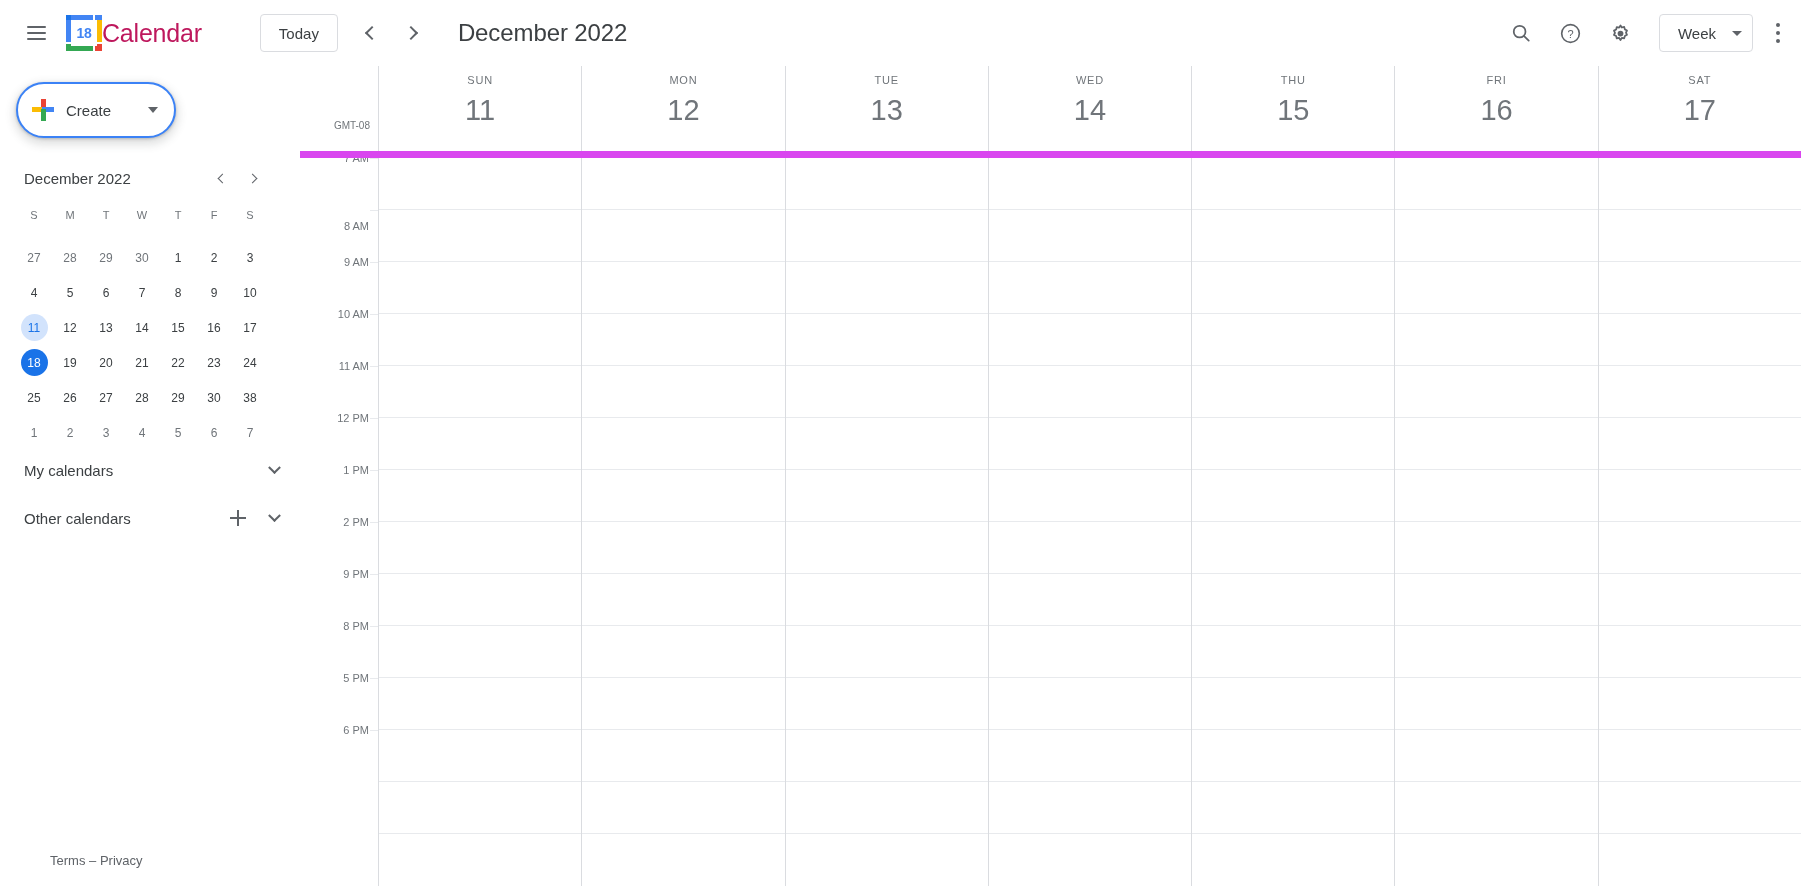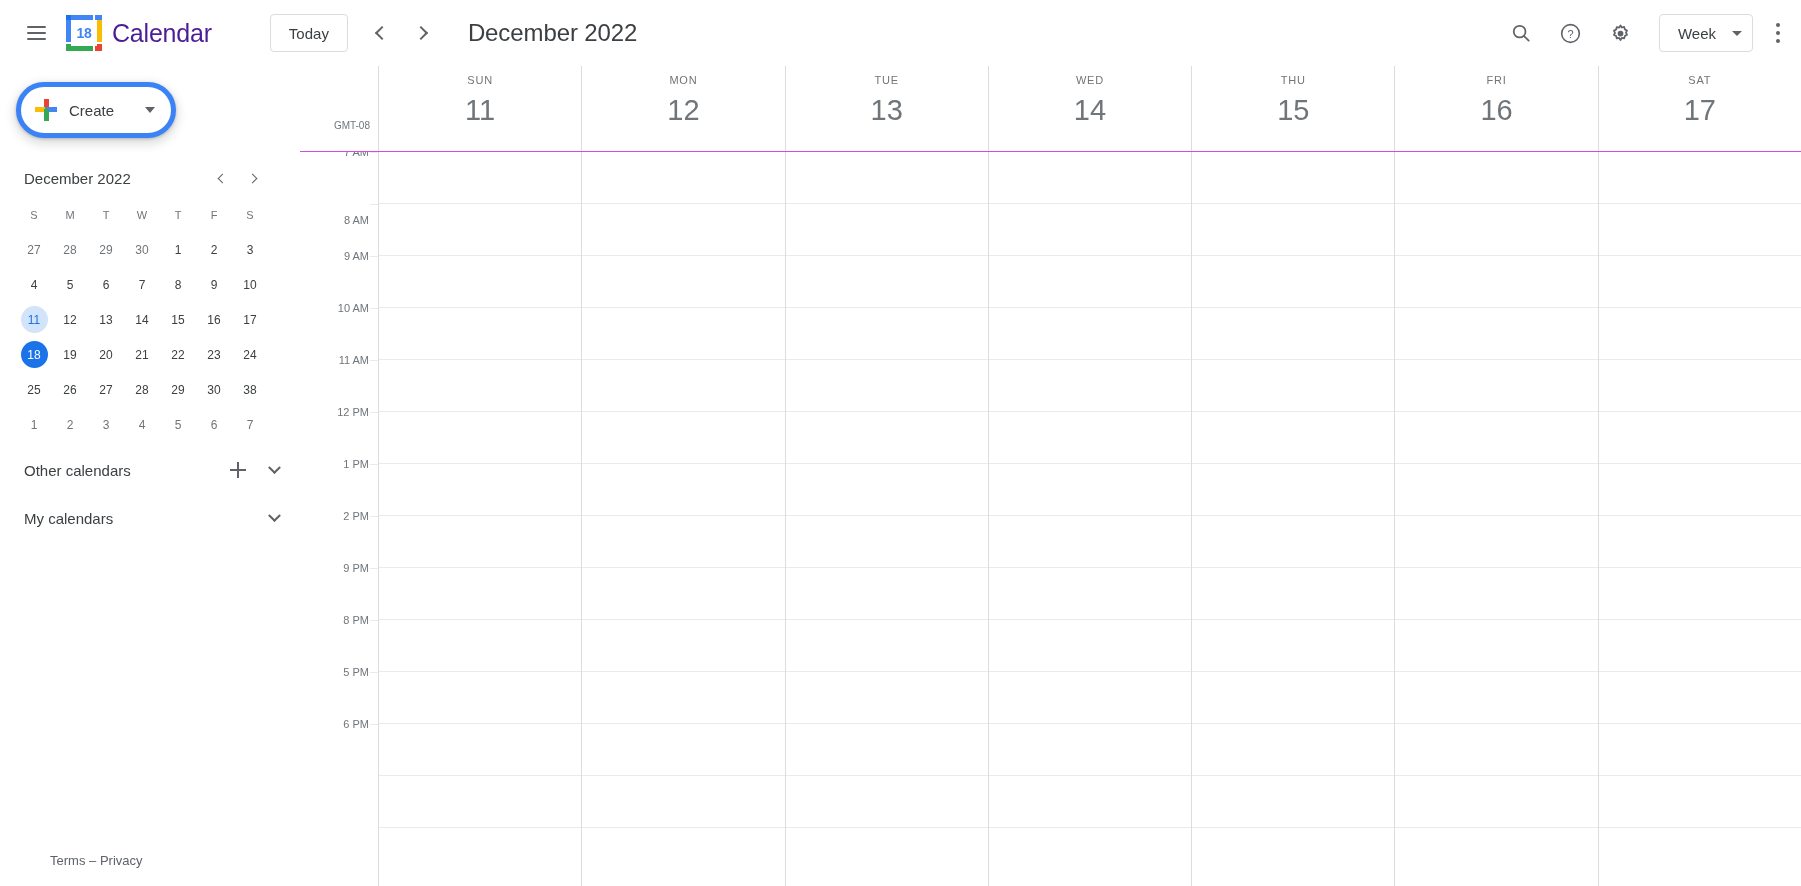--- a/index.html
+++ b/index.html
@@ -57,23 +57,22 @@
   .gcal-logo .corner-br  { right: 0; bottom: 0; width: 7px; height: 7px; background: #ea4335; }
   .gcal-logo .white-ctr  { left: 5px; top: 5px; width: 26px; height: 26px; background: #ffffff; }
   .gcal-logo .daynum {
     position: absolute; left: 5px; top: 5px; width: 26px; height: 26px;
     display: flex; align-items: center; justify-content: center;
     font-size: 14px; font-weight: 700; color: #4285f4; letter-spacing: -0.3px;
   }
 
   .app-title {
     font-size: 25px;
-    color: #4c1d95;
+    color: #be185d;
     font-weight: 400;
-    margin-left: 10px;
     letter-spacing: -0.2px;
     white-space: nowrap;
   }
 
   .today-btn {
     margin-left: 58px;
     height: 38px;
     padding: 0 18px;
     border: 1px solid #dadce0;
     border-radius: 4px;
@@ -149,21 +148,21 @@
     padding: 0;
     position: relative;
     display: flex; flex-direction: column;
   }
 
   .create-btn {
     margin: 16px 0 0 16px;
     height: 56px;
     width: 160px;
     border-radius: 28px;
-    border: 5px solid #3b82f6;
+    border: 2px solid #3b82f6;
     background: #fff;
     box-shadow: 0 1px 3px rgba(60,64,67,.30), 0 4px 8px 3px rgba(60,64,67,.15);
     display: flex; align-items: center;
     padding: 0 16px 0 14px;
     cursor: pointer;
     gap: 12px;
   }
 
   .plus-multi { width: 22px; height: 22px; position: relative; flex: 0 0 auto; }
   .plus-multi b { position: absolute; display: block; }
@@ -193,21 +192,21 @@
   .mchev { width: 7px; height: 7px; border-top: 1.8px solid #5f6368; border-right: 1.8px solid #5f6368; }
   .mchev.left { transform: rotate(-135deg); margin-left: 2px; }
   .mchev.right { transform: rotate(45deg); margin-right: 2px; }
 
   .mini-grid { display: grid; grid-template-columns: repeat(7, 1fr); margin-top: 6px; }
   .mini-dow {
     height: 30px; display: flex; align-items: center; justify-content: center;
     font-size: 11px; color: #70757a; font-weight: 500;
   }
   .mini-day {
-    height: 35px; display: flex; align-items: flex-start; justify-content: center;
+    height: 35px; display: flex; align-items: flex-end; justify-content: center;
     font-size: 12px; color: #3c4043; cursor: pointer; position: relative;
   }
   .mini-day span {
     width: 27px; height: 27px; border-radius: 50%;
     display: flex; align-items: center; justify-content: center;
     line-height: 1;
   }
   .mini-day.other span { color: #70757a; }
   .mini-day.sel span { background: #d2e3fc; color: #1a73e8; font-weight: 500; }
   .mini-day.today span { background: #1a73e8; color: #fff; font-weight: 500; }
@@ -301,21 +300,21 @@
     margin-top: 1px; line-height: 1.2;
     cursor: pointer;
     width: 46px; height: 46px; border-radius: 50%;
     display: flex; align-items: center; justify-content: center;
   }
 
   .grid-scroll {
     flex: 1 1 auto;
     overflow: hidden;
     display: flex;
-    border-top: 1px solid #d946ef;
+    border-top: 7px solid #d946ef;
     position: relative;
   }
   .time-gutter {
     width: 78px; flex: 0 0 78px;
     position: relative;
   }
   .hour-label {
     position: absolute;
     right: 9px;
     font-size: 11px;
@@ -585,31 +584,31 @@
               <span>6</span>
             </div>
             <div class="mini-day other">
               <span>7</span>
             </div>
           </div>
       </div>
 
 
       <div class="cal-section">
+        <span class="sec-title">My calendars</span>
+        <span class="sec-icon-btn">
+          <i class="sec-chev"></i>
+        </span>
+      </div>
+
+      <div class="cal-section">
         <span class="sec-title">Other calendars</span>
         <span class="sec-icon-btn">
           <i class="plus-thin"></i>
         </span>
-        <span class="sec-icon-btn">
-          <i class="sec-chev"></i>
-        </span>
-      </div>
-
-      <div class="cal-section">
-        <span class="sec-title">My calendars</span>
         <span class="sec-icon-btn">
           <i class="sec-chev"></i>
         </span>
       </div>
 
       <div class="sidebar-footer">
         <a>Terms</a>
         <span>–</span>
         <a>Privacy</a>
       </div>

